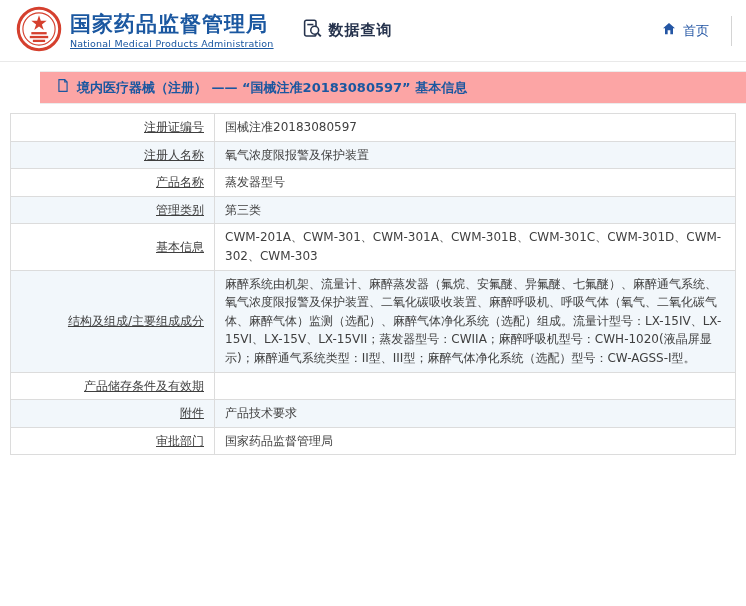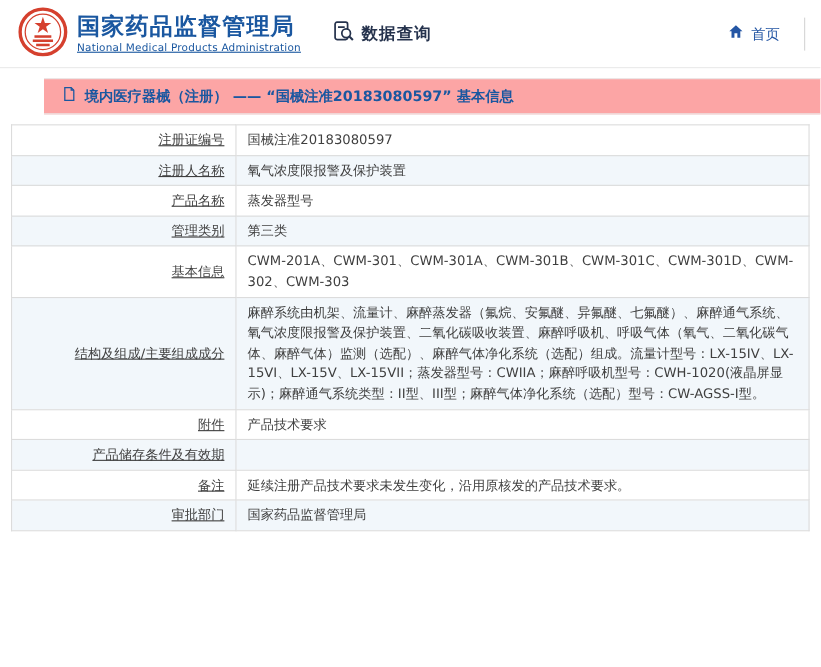--- a/index.html
+++ b/index.html
@@ -108,30 +108,26 @@
           </tr>
           <tr>
             <th>基本信息</th>
             <td>CWM-201A、CWM-301、CWM-301A、CWM-301B、CWM-301C、CWM-301D、CWM-302、CWM-303</td>
           </tr>
           <tr>
             <th>结构及组成/主要组成成分</th>
             <td>麻醉系统由机架、流量计、麻醉蒸发器（氟烷、安氟醚、异氟醚、七氟醚）、麻醉通气系统、氧气浓度限报警及保护装置、二氧化碳吸收装置、麻醉呼吸机、呼吸气体（氧气、二氧化碳气体、麻醉气体）监测（选配）、麻醉气体净化系统（选配）组成。流量计型号：LX-15IV、LX-15VI、LX-15V、LX-15VII；蒸发器型号：CWIIA；麻醉呼吸机型号：CWH-1020(液晶屏显示)；麻醉通气系统类型：II型、III型；麻醉气体净化系统（选配）型号：CW-AGSS-I型。</td>
           </tr>
           <tr>
-            <th>附件</th>
-            <td>产品技术要求</td>
-          </tr>
-          <tr>
             <th>产品储存条件及有效期</th>
             <td>&nbsp;</td>
           </tr>
           <tr>
-            <th>备注</th>
-            <td>延续注册产品技术要求未发生变化，沿用原核发的产品技术要求。</td>
+            <th>附件</th>
+            <td>产品技术要求</td>
           </tr>
           <tr>
             <th>审批部门</th>
             <td>国家药品监督管理局</td>
           </tr>
         </tbody>
     </table>
   </main>
 
 </div>

